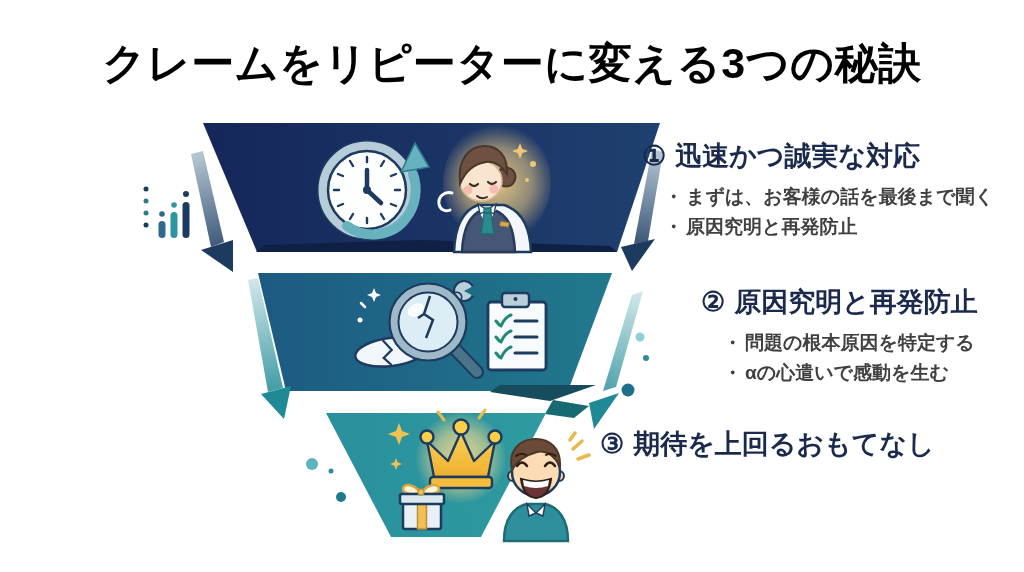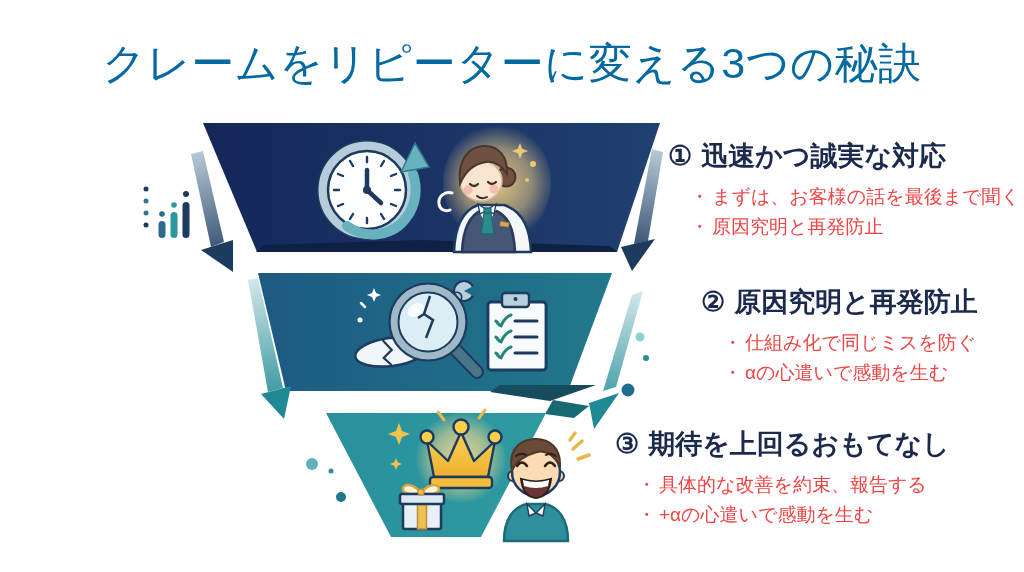--- a/index.html
+++ b/index.html
@@ -1,29 +1,29 @@
 <!DOCTYPE html>
 <html><head>
 <meta charset="utf-8">
 <style>
   html,body{margin:0;padding:0;background:#ffffff;}
   body{width:1024px;height:572px;overflow:hidden;font-family:"Liberation Sans",sans-serif;position:relative;}
   .stage{position:absolute;left:0;top:0;width:1024px;height:572px;background:#ffffff;}
   .title{position:absolute;top:40px;left:0;width:1024px;text-align:center;margin:0;
-         font-size:43px;font-weight:400;color:#0369a1;letter-spacing:0.5px;line-height:1.1;}
+         font-size:43px;font-weight:700;color:#000000;letter-spacing:0.5px;line-height:1.1;}
   .art{position:absolute;left:0;top:0;width:1024px;height:572px;}
   .point{position:absolute;white-space:nowrap;}
   .point .heading{font-size:27px;font-weight:800;color:#1b2a4c;line-height:34px;}
   .point .num{margin-right:9px;}
   .point ul{list-style:none;margin:9px 0 0 0;padding:0 0 0 22px;}
-  .point li{font-size:19px;font-weight:400;color:#ef4444;line-height:30px;}
+  .point li{font-size:19px;font-weight:700;color:#404040;line-height:30px;}
   .point .b{margin-right:3px;}
-  .p1{left:668px;top:139px;}
+  .p1{left:642px;top:139px;}
   .p2{left:661px;top:285px;margin-left:40px;}
-  .p3{left:615px;top:427px;}
+  .p3{left:600px;top:427px;}
 </style>
 </head>
 <body>
 
 <div class="stage">
 
   <h1 class="title">クレームをリピーターに変える3つの秘訣</h1>
 
   <svg class="art" viewBox="0 0 1024 572" xmlns="http://www.w3.org/2000/svg">
     <defs>
@@ -268,28 +268,24 @@
       <li><span class="b">・</span><span>まずは、お客様の話を最後まで聞く</span></li>
       <li><span class="b">・</span><span>原因究明と再発防止</span></li>
     </ul>
   </section>
 
   <section class="point p2">
     <div class="heading">
       <span class="num">②</span><span>原因究明と再発防止</span>
     </div>
     <ul>
-      <li><span class="b">・</span><span>仕組み化で同じミスを防ぐ</span></li>
+      <li><span class="b">・</span><span>問題の根本原因を特定する</span></li>
       <li><span class="b">・</span><span>αの心遣いで感動を生む</span></li>
     </ul>
   </section>
 
   <section class="point p3">
     <div class="heading">
       <span class="num">③</span><span>期待を上回るおもてなし</span>
     </div>
-    <ul>
-      <li><span class="b">・</span><span>具体的な改善を約束、報告する</span></li>
-      <li><span class="b">・</span><span>+αの心遣いで感動を生む</span></li>
-    </ul>
   </section>
 
 </div>
 
 </body></html>

